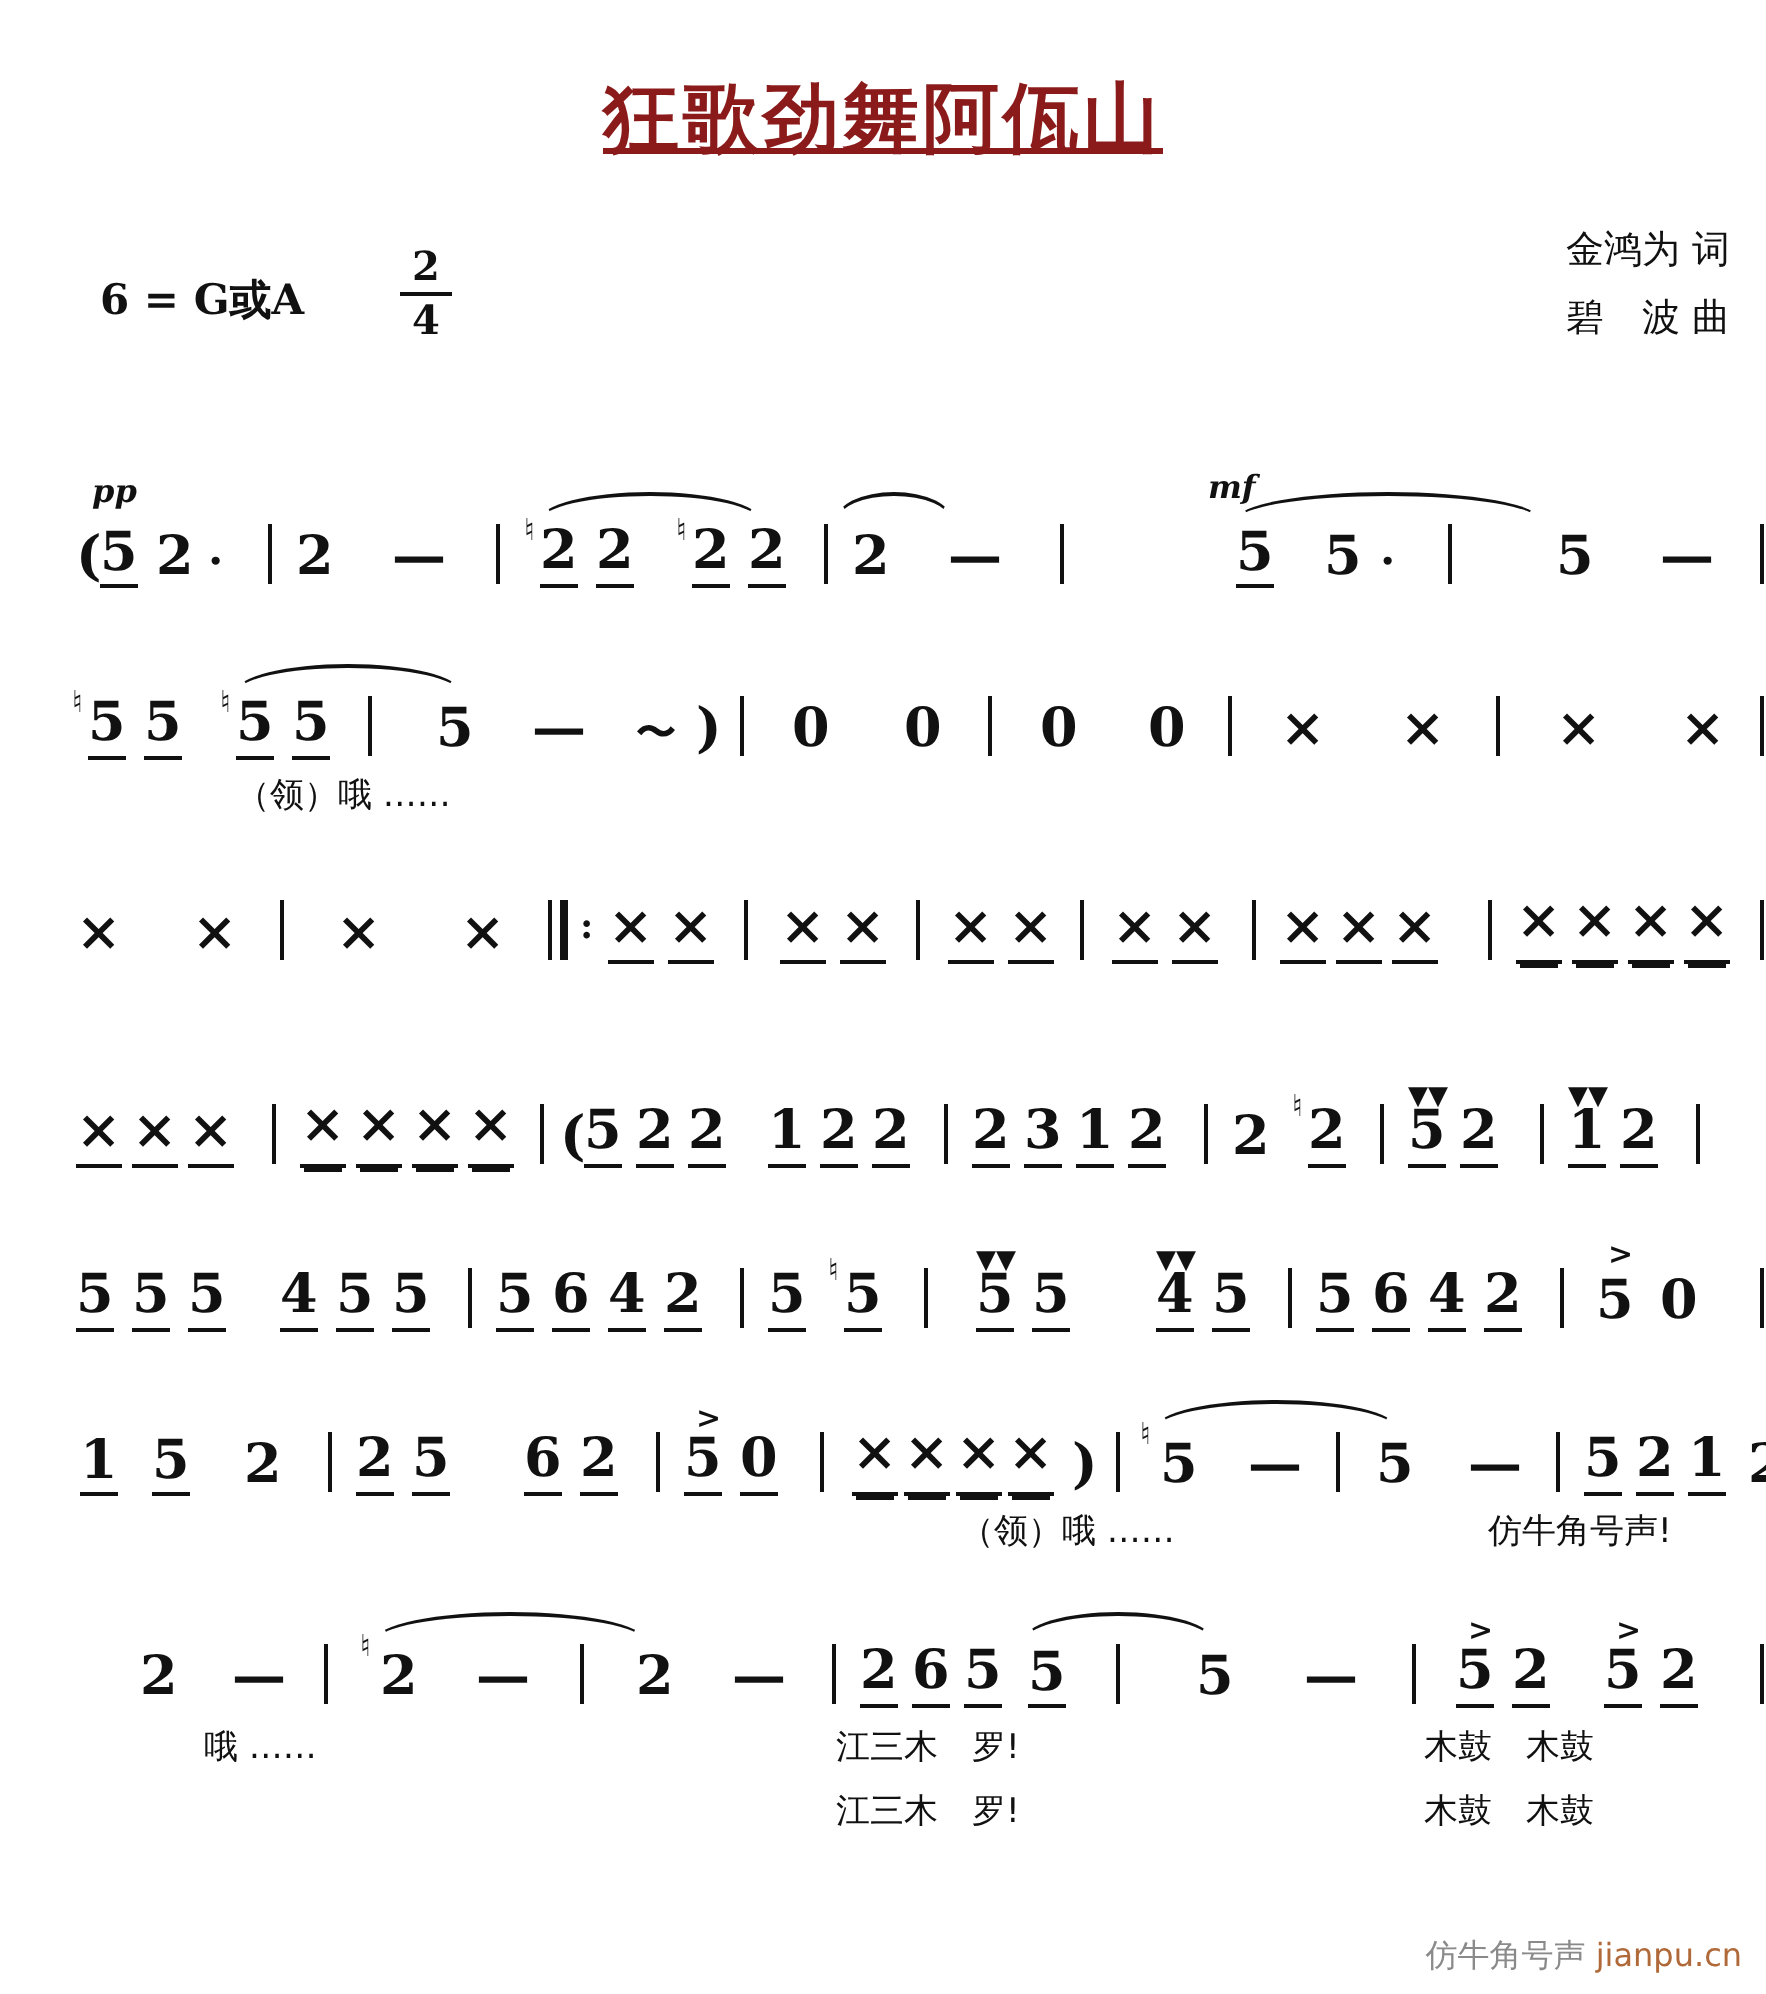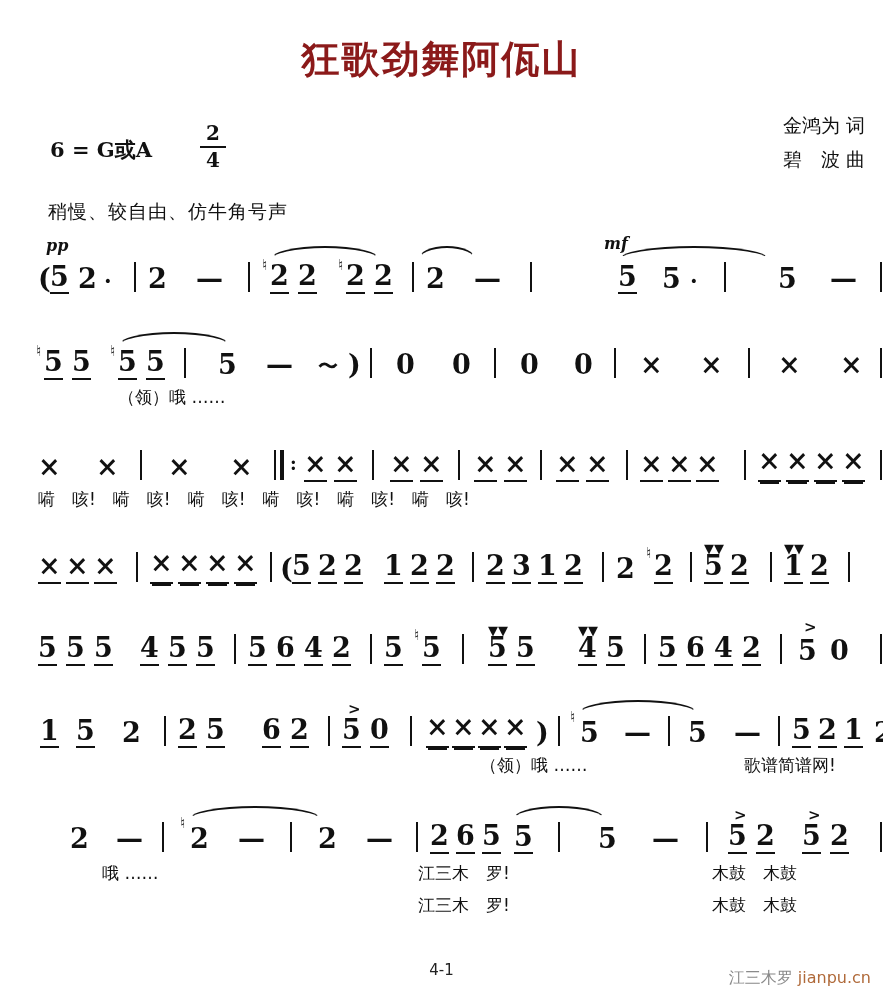--- a/index.html
+++ b/index.html
@@ -25,20 +25,21 @@
     position: absolute;
     top: 34px;
     left: 0;
     width: 883px;
     text-align: center;
     font-family: "DejaVu Sans", sans-serif;
     font-weight: bold;
     font-size: 38px;
     letter-spacing: 2px;
     color: #8b1a1a;
+    text-decoration: underline;
   }
   .subtitle {
     position: absolute;
     top: 108px;
     left: 0;
     width: 760px;
     text-align: center;
     font-family: "DejaVu Sans", sans-serif;
     font-size: 19px;
     color: #111;
@@ -185,21 +186,20 @@
     <div>金鸿为 词</div>
     <div>碧　波 曲</div>
   </div>
 
   <div class="keysig">6 = G或A</div>
   <div class="meter">
     <div>2</div>
     <div class="bar"></div>
     <div>4</div>
   </div>
-  <div class="tempo">稍慢、较自由、仿牛角号声</div>
 
   <div class="staff">
 
     <div class="sys" style="top:248px;">
       <div class="dyn" style="left:28px; top:-12px;">pp</div>
       <div class="dyn" style="left:586px; top:-14px;">mf</div>
       <div class="notes">
         <span class="n" style="left:20px;">(</span>
         <span class="n" style="left:32px; border-bottom:2px solid #111;">5</span>
         <span class="n" style="left:60px;">2</span>
@@ -288,23 +288,20 @@
         <span class="barline" style="left:608px;"></span>
         <span class="n u1" style="left:622px;">×</span>
         <span class="n u1" style="left:650px;">×</span>
         <span class="n u1" style="left:678px;">×</span>
         <span class="barline" style="left:726px;"></span>
         <span class="n u2" style="left:740px;">×</span>
         <span class="n u2" style="left:768px;">×</span>
         <span class="n u2" style="left:796px;">×</span>
         <span class="n u2" style="left:824px;">×</span>
         <span class="barline" style="left:862px;"></span>
-      </div>
-      <div class="lyr" style="margin-top:6px;">
-        <span class="l" style="left:20px;">嗬　咳!　嗬　咳!　嗬　咳!　嗬　咳!　嗬　咳!　嗬　咳!</span>
       </div>
     </div>
 
     <div class="sys" style="top:538px;">
       <div class="notes">
         <span class="n u1" style="left:20px;">×</span>
         <span class="n u1" style="left:48px;">×</span>
         <span class="n u1" style="left:76px;">×</span>
         <span class="barline" style="left:118px;"></span>
         <span class="n u2" style="left:132px;">×</span>
@@ -410,21 +407,21 @@
         <span class="n" style="left:716px;">—</span>
         <span class="barline" style="left:760px;"></span>
         <span class="n u1" style="left:774px;">5</span>
         <span class="n u1" style="left:800px;">2</span>
         <span class="n u1" style="left:826px;">1</span>
         <span class="n" style="left:856px;">2</span>
         <span class="tie" style="left:560px; bottom:34px; width:118px;"></span>
       </div>
       <div class="lyr" style="margin-top:6px;">
         <span class="l" style="left:462px;">（领）哦 ……</span>
-        <span class="l" style="left:726px;">歌谱简谱网!</span>
+        <span class="l" style="left:726px;">仿牛角号声!</span>
       </div>
     </div>
 
     <div class="sys" style="top:808px;">
       <div class="notes">
         <span class="n" style="left:52px;">2</span>
         <span class="n" style="left:98px;">—</span>
         <span class="barline" style="left:144px;"></span>
         <span class="n" style="left:162px; font-size:15px; bottom:22px;">♮</span>
         <span class="n" style="left:172px;">2</span>
@@ -457,19 +454,18 @@
         <span class="l" style="left:694px;">木鼓　木鼓</span>
       </div>
       <div class="lyr" style="margin-top:6px;">
         <span class="l" style="left:400px;">江三木　罗!</span>
         <span class="l" style="left:694px;">木鼓　木鼓</span>
       </div>
     </div>
 
   </div>
 
-  <div class="pagenum">4-1</div>
   <div class="watermark">
-    <span class="cn">江三木罗</span>
+    <span class="cn">仿牛角号声</span>
     <span class="dom">jianpu.cn</span>
   </div>
 
 </div>
 
 </body></html>

